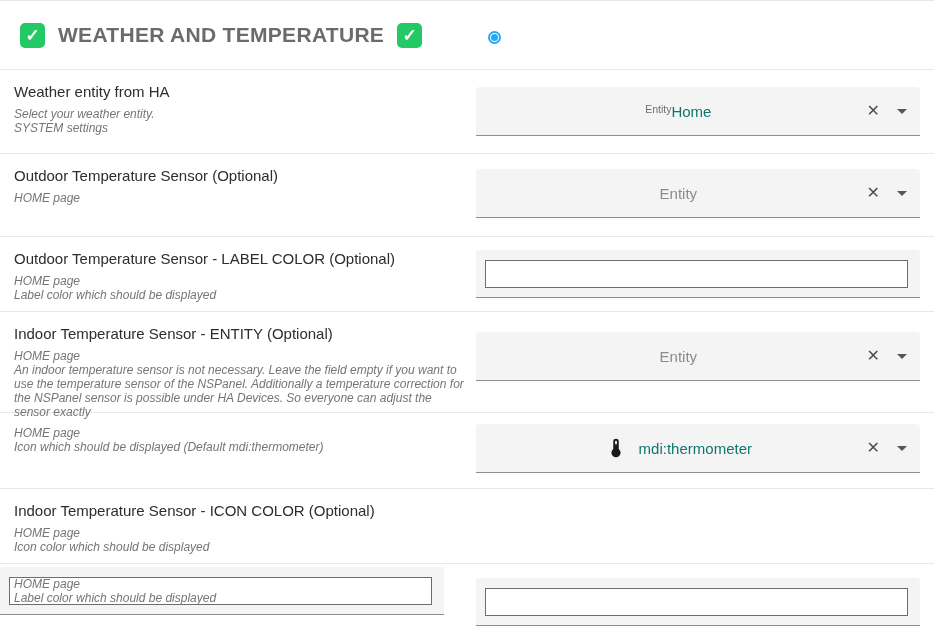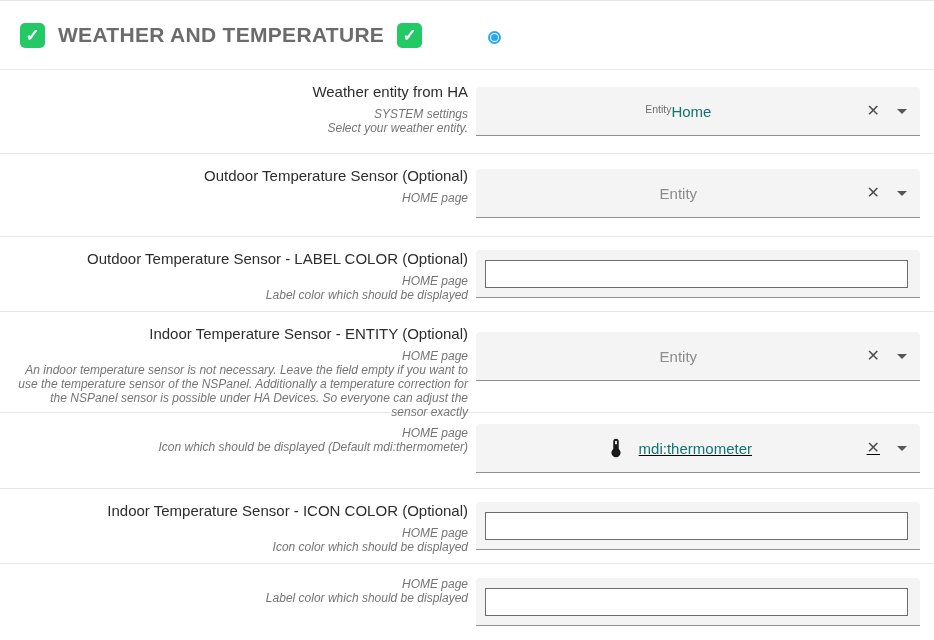--- a/index.html
+++ b/index.html
@@ -16,49 +16,49 @@
   body{
     width:934px;height:640px;overflow:hidden;background:#fff;
     font-family:"Liberation Sans",sans-serif;
   }
   .page{width:934px;height:640px;border-top:1px solid var(--divider);}
   .row{
     display:flex;background:#fff;border-bottom:1px solid var(--divider);
     width:100%;
   }
   .h70{height:69px;} .h84{height:84px;} .h83{height:83px;} .h75{height:75px;}
-  .h101{height:101px;} .h76{height:76px;} .h75b{height:75px;} .h76b{height:76px;border-bottom:none;}
+  .h101{height:101px;} .h76{height:76px;} .h75b{height:75px;flex-direction:column;} .h76b{height:76px;border-bottom:none;}
   
   .header{position:relative;display:flex;align-items:center;padding-left:20px;border-bottom:1px solid var(--divider);}
   .checkbox{
     width:25px;height:25px;border-radius:5px;background:var(--checkbox-green);
     display:flex;align-items:center;justify-content:center;color:#fff;
     font-size:17px;font-weight:bold;cursor:pointer;flex:0 0 auto;
   }
   .header-title{
     font-size:21px;font-weight:bold;color:#6b6b6b;margin:16px 13px;letter-spacing:.3px;
   }
   .radio{
     position:absolute;left:488px;top:30px;width:13px;height:13px;border-radius:50%;
     border:2px solid var(--radio-blue);display:flex;align-items:center;justify-content:center;
   }
   .radio-dot{width:7px;height:7px;border-radius:50%;background:var(--radio-blue);}
   
-  .left{flex:1;padding:13px 8px 0 14px;min-width:0;text-align:right;}
+  .left{flex:1;padding:13px 8px 0 14px;min-width:0;}
   .row-title{font-size:15px;color:var(--title-text);margin:0 0 7px 0;}
   .row-meta{font-size:12px;font-style:italic;color:var(--muted-text);line-height:14px;}
   
   .right{width:444px;margin-right:14px;flex:0 0 auto;}
   .select-field{
     height:49px;background:var(--field-bg);border-bottom:1px solid var(--field-underline);
     border-radius:4px 4px 0 0;display:flex;align-items:center;padding:0 10px 0 14px;
     cursor:pointer;
   }
   .mt17{margin-top:17px;} .mt15{margin-top:15px;} .mt20{margin-top:20px;}
-  .mt11{margin-top:11px;text-decoration:underline;} .mt13{margin-top:13px;} .mt14{margin-top:14px;}
+  .mt11{margin-top:11px;} .mt13{margin-top:13px;} .mt14{margin-top:14px;}
   .grow{flex:1;min-width:0;display:flex;flex-direction:row;justify-content:center;}
   .grow.hz{flex-direction:row;align-items:center;}
   .float-label{font-size:10.5px;color:#6f6f6f;margin-bottom:3px;}
   .sel-value{font-size:15px;color:#0f766e;}
   .sel-placeholder{font-size:15px;color:#8c8c8c;}
   .clear{font-size:16px;color:#4f4f4f;margin-right:17px;cursor:pointer;line-height:1;}
   .caret{
     width:0;height:0;border-left:5px solid transparent;border-right:5px solid transparent;
     border-top:5px solid #565656;margin-right:3px;cursor:pointer;
   }
@@ -87,22 +87,22 @@
     </div>
     <div class="radio">
       <div class="radio-dot"></div>
     </div>
   </div>
 
   <div class="row h84">
     <div class="left">
       <div class="row-title">Weather entity from HA</div>
       <div class="row-meta">
+        <div>Select your weather entity.</div>
         <div>SYSTEM settings</div>
-        <div>Select your weather entity.</div>
       </div>
     </div>
     <div class="right">
       <div class="select-field mt17">
         <div class="grow">
           <div class="float-label">Entity</div>
           <div class="sel-value">Home</div>
         </div>
         <span class="clear">✕</span>
         <span class="caret"></span>

